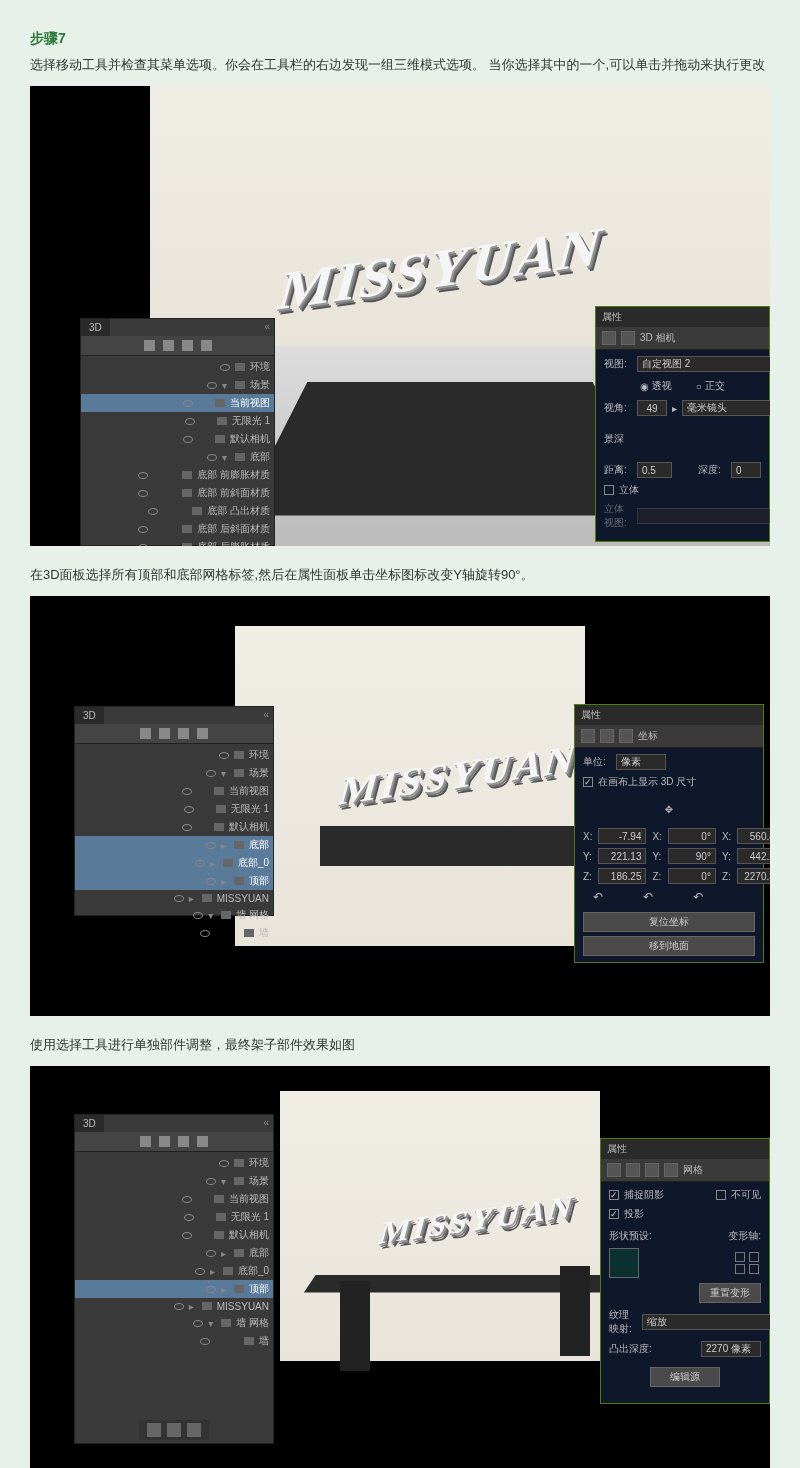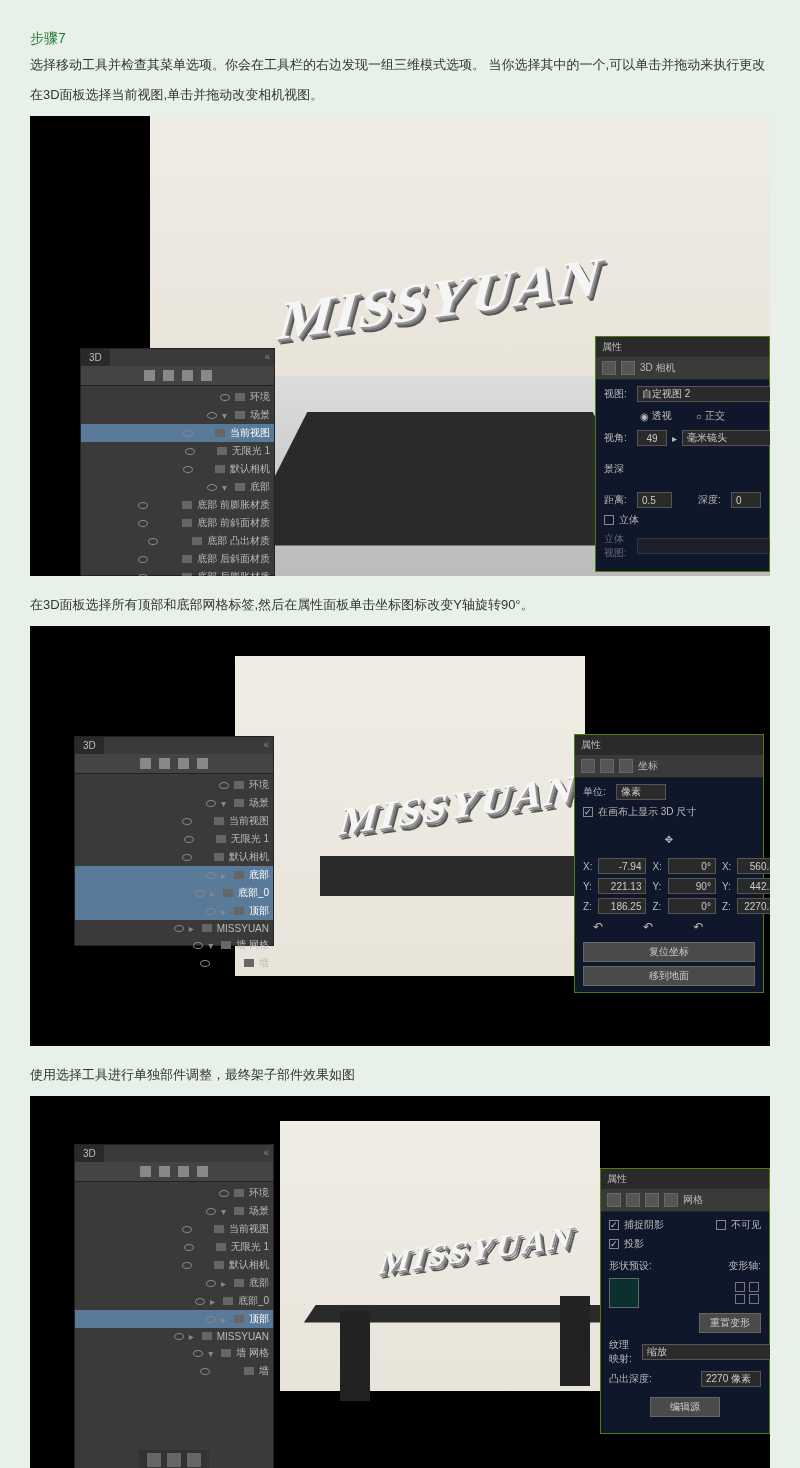--- a/index.html
+++ b/index.html
@@ -1,18 +1,18 @@
 <!DOCTYPE html>
 <html><head>
 <meta charset="utf-8">
 <style>
 * { margin: 0; padding: 0; box-sizing: border-box; }
 body { background: #e8f0ea; font-family: "Microsoft YaHei", sans-serif; font-size: 13px; color: #333; width: 800px; }
 .content { padding: 30px 30px 20px 30px; }
-.step-title { color: #2a7a3a; font-weight: normal; margin-bottom: 6px; font-size: 14px; }
+.step-title { color: #2a7a3a; font-weight: bold; margin-bottom: 6px; font-size: 14px; }
 .desc { line-height: 1.7; margin-bottom: 8px; }
 .screenshot { background: #000; margin: 10px 0 18px 0; position: relative; overflow: hidden; }
 .shot1 { height: 460px; }
 .shot2 { height: 420px; }
 .shot3 { height: 405px; }
 
 
 .bg3d { position: absolute; background: linear-gradient(#f0ede5, #e8e4da); }
 .s1bg { left: 120px; top: 0; right: 0; height: 260px; }
 .s2bg { left: 205px; top: 30px; width: 350px; height: 320px; }
@@ -68,21 +68,20 @@
 .bottom-bar { position: absolute; bottom: 3px; left: 50%; transform: translateX(-50%); background: #333; padding: 3px 8px; display: flex; gap: 6px; }
 .bottom-bar .bicon { width: 14px; height: 14px; background: #666; }
 .panel-close { position: absolute; top: 2px; right: 4px; color: #888; font-size: 10px; }
 </style>
 </head>
 <body>
 
 <div class="content">
   <div class="step-title">步骤7</div>
   <p class="desc">选择移动工具并检查其菜单选项。你会在工具栏的右边发现一组三维模式选项。 当你选择其中的一个,可以单击并拖动来执行更改</p>
-  <p class="desc">在3D面板选择当前视图,单击并拖动改变相机视图。</p>
 
   <div class="screenshot shot1">
     <div class="bg3d s1bg"></div>
     <div class="floor s1floor"></div>
     <div class="shelf s1shelf"></div>
     <div class="text3d s1text">MISSYUAN</div>
 
     <div class="panel" style="left:50px; top:232px; width:195px; height:228px;">
       <span class="panel-close">«</span>
       <div class="panel-tab">3D</div>

